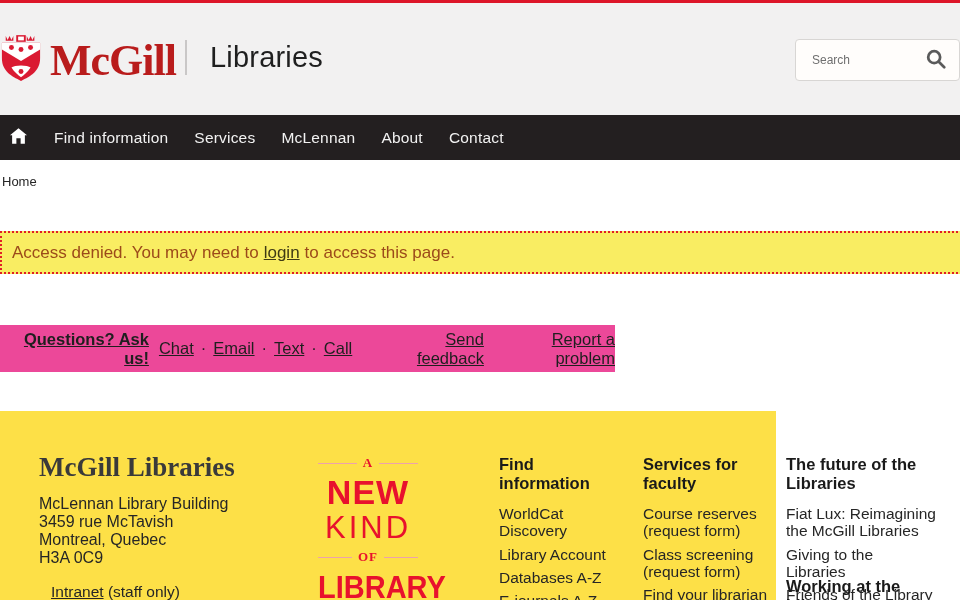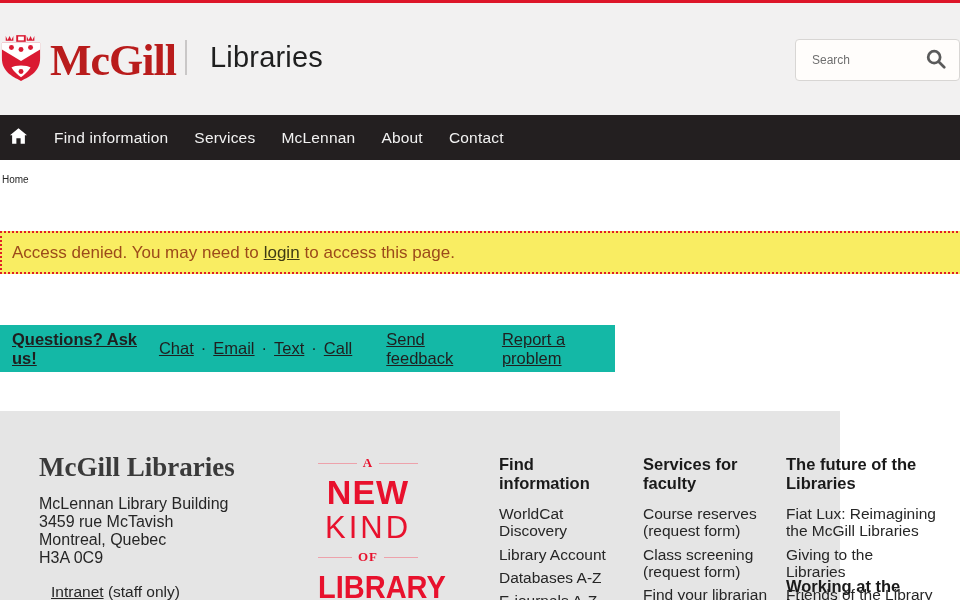--- a/index.html
+++ b/index.html
@@ -39,42 +39,42 @@
   
   .nav{
     position:absolute;left:0;top:115px;width:960px;height:45px;background:#231f20;
     display:flex;align-items:center;
   }
   .nav-home{padding:0 14px 0 10px;display:flex;align-items:center;cursor:pointer;}
   .nav-item{
     color:#f2f2f2;font-size:15.5px;padding:0 13px;letter-spacing:0.2px;cursor:pointer;
   }
   
-  .breadcrumb{position:absolute;left:2px;top:174px;font-size:10px;color:#262626;cursor:pointer;}
+  .breadcrumb{position:absolute;left:2px;top:174px;font-size:13px;color:#262626;cursor:pointer;}
   
   .alert{
     position:absolute;left:0;top:231px;width:952px;height:39px;
     background:#f9ed62;border:2px dotted #df1f26;
     display:flex;align-items:center;padding-left:10px;
     font-size:17px;color:#9c4a1a;
   }
   .alert a{color:#3f3a14;text-decoration:underline;cursor:pointer;margin:0 5px;}
   
   .askus{
-    position:absolute;left:0;top:325px;width:615px;height:47px;background:#14b8a6;
-    display:flex;align-items:center;font-size:16.5px;color:#1f1f1f;
+    position:absolute;left:0;top:325px;width:615px;height:47px;background:#ec4899;
+    display:flex;align-items:center;font-size:16.5px;color:#1f1f1f;text-align:right;
   }
   .askus .title{font-weight:bold;text-decoration:underline;margin-left:12px;cursor:pointer;}
   .askus .lnk{text-decoration:underline;cursor:pointer;}
   .askus .dot{margin:0 7px;color:#1f1f1f;}
   .askus .chat{margin-left:10px;}
   .askus .feedback{margin-left:34px;}
   .askus .report{margin-left:18px;}
   
-  .footer{position:absolute;left:0;top:411px;width:840px;height:189px;background:#e5e5e5;}
+  .footer{position:absolute;left:0;top:411px;width:776px;height:189px;background:#fde047;}
   .f-org{
     position:absolute;left:39px;top:41px;
     font-family:"Liberation Serif", serif;font-size:27px;font-weight:bold;color:#3a3a3a;
   }
   .f-address{position:absolute;left:39px;top:84px;font-size:16px;line-height:18px;color:#262626;}
   .f-intranet{position:absolute;left:51px;top:172px;font-size:15.5px;color:#262626;}
   .f-intranet .lnk{text-decoration:underline;cursor:pointer;}
   
   .campaign{position:absolute;left:318px;top:40px;width:100px;color:#e8112d;text-align:center;cursor:pointer;}
   .rule-row{display:flex;align-items:center;margin:4px 0;}

